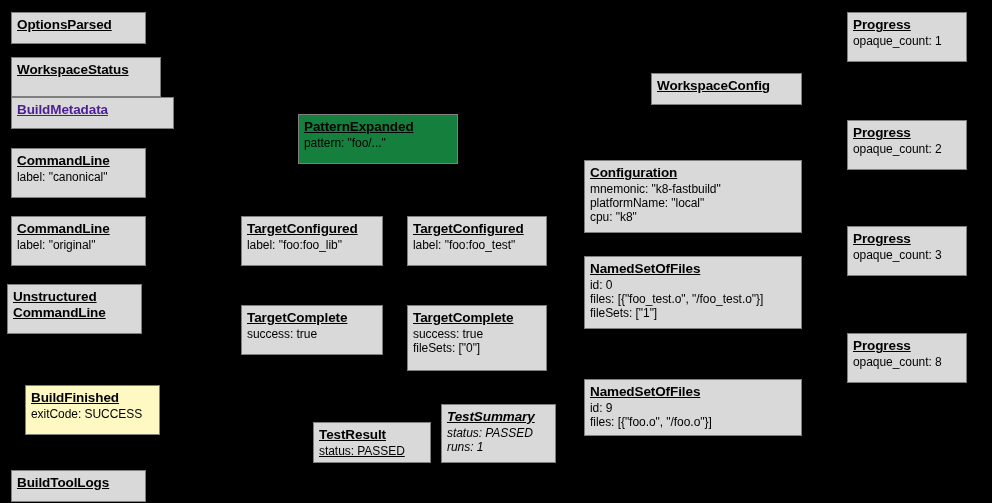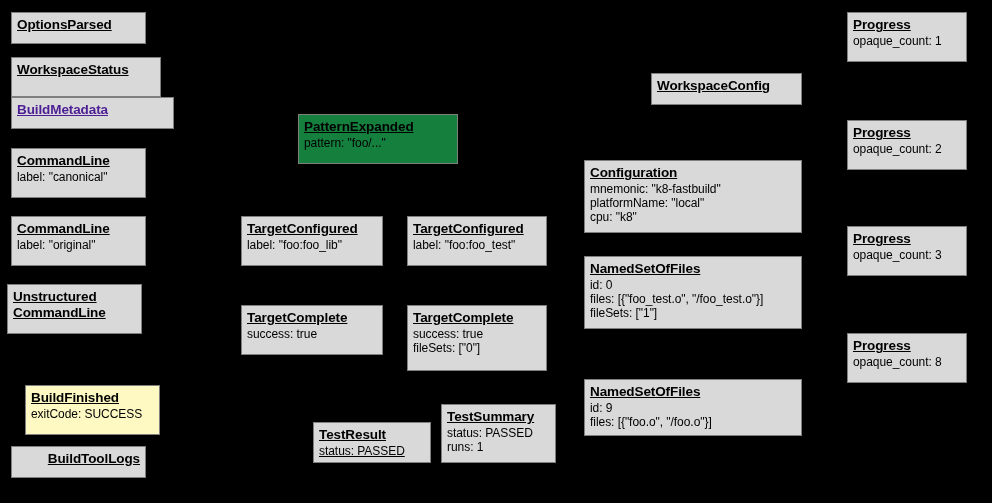--- a/index.html
+++ b/index.html
@@ -66,21 +66,21 @@
       <span class="node-fields">label: "original"</span>
     </div>
     <div class="node" style="left: 7px; top: 284px; width: 135px; height: 50px; background: rgb(217, 217, 217); border-color: rgb(127, 127, 127); color: rgb(0, 0, 0);">
       <span class="node-title">Unstructured
 CommandLine</span>
     </div>
     <div class="node" style="left: 25px; top: 351px; width: 135px; height: 50px; background: #fef9c3; border-color: rgb(127, 127, 127); color: rgb(0, 0, 0); margin-top: 34px;">
       <span class="node-title">BuildFinished</span>
       <span class="node-fields">exitCode: SUCCESS</span>
     </div>
-    <div class="node" style="left: 11px; top: 446px; width: 135px; height: 32px; background: rgb(217, 217, 217); border-color: rgb(127, 127, 127); color: rgb(0, 0, 0); text-align: right;">
+    <div class="node" style="left: 11px; top: 470px; width: 135px; height: 32px; background: rgb(217, 217, 217); border-color: rgb(127, 127, 127); color: rgb(0, 0, 0);">
       <span class="node-title">BuildToolLogs</span>
     </div>
     <div class="node" style="left: 298px; top: 114px; width: 160px; height: 50px; background: #15803d; border-color: rgb(127, 127, 127); color: rgb(0, 0, 0);">
       <span class="node-title">PatternExpanded</span>
       <span class="node-fields">pattern: "foo/..."</span>
     </div>
     <div class="node" style="left: 241px; top: 216px; width: 142px; height: 50px; background: rgb(217, 217, 217); border-color: rgb(127, 127, 127); color: rgb(0, 0, 0);">
       <span class="node-title">TargetConfigured</span>
       <span class="node-fields">label: "foo:foo_lib"</span>
     </div>
@@ -94,21 +94,21 @@
     </div>
     <div class="node" style="left: 407px; top: 305px; width: 140px; height: 66px; background: rgb(217, 217, 217); border-color: rgb(127, 127, 127); color: rgb(0, 0, 0);">
       <span class="node-title">TargetComplete</span>
       <span class="node-fields">success: true
 fileSets: ["0"]</span>
     </div>
     <div class="node" style="left: 313px; top: 422px; width: 118px; height: 41px; background: rgb(217, 217, 217); border-color: rgb(127, 127, 127); color: rgb(0, 0, 0); text-decoration: underline;">
       <span class="node-title">TestResult</span>
       <span class="node-fields">status: PASSED</span>
     </div>
-    <div class="node" style="left: 441px; top: 404px; width: 115px; height: 59px; background: rgb(217, 217, 217); border-color: rgb(127, 127, 127); color: rgb(0, 0, 0);">
+    <div class="node" style="left: 441px; top: 404px; width: 115px; height: 59px; background: rgb(217, 217, 217); border-color: rgb(127, 127, 127); color: rgb(0, 0, 0); font-style: italic;">
       <span class="node-title">TestSummary</span>
       <span class="node-fields">status: PASSED
 runs: 1</span>
     </div>
     <div class="node" style="left: 651px; top: 73px; width: 151px; height: 32px; background: rgb(217, 217, 217); border-color: rgb(127, 127, 127); color: rgb(0, 0, 0);">
       <span class="node-title">WorkspaceConfig</span>
     </div>
     <div class="node" style="left: 584px; top: 160px; width: 218px; height: 73px; background: rgb(217, 217, 217); border-color: rgb(127, 127, 127); color: rgb(0, 0, 0);">
       <span class="node-title">Configuration</span>
       <span class="node-fields">mnemonic: "k8-fastbuild"

